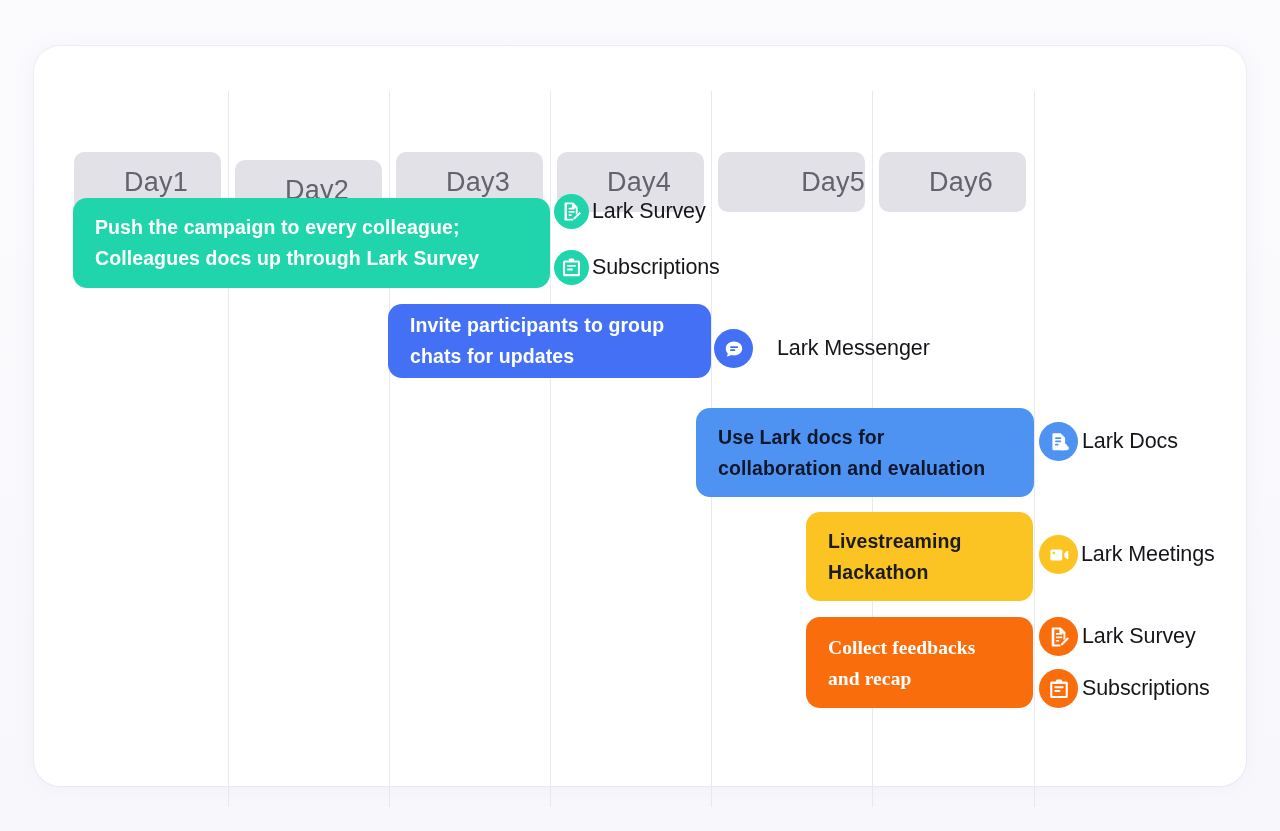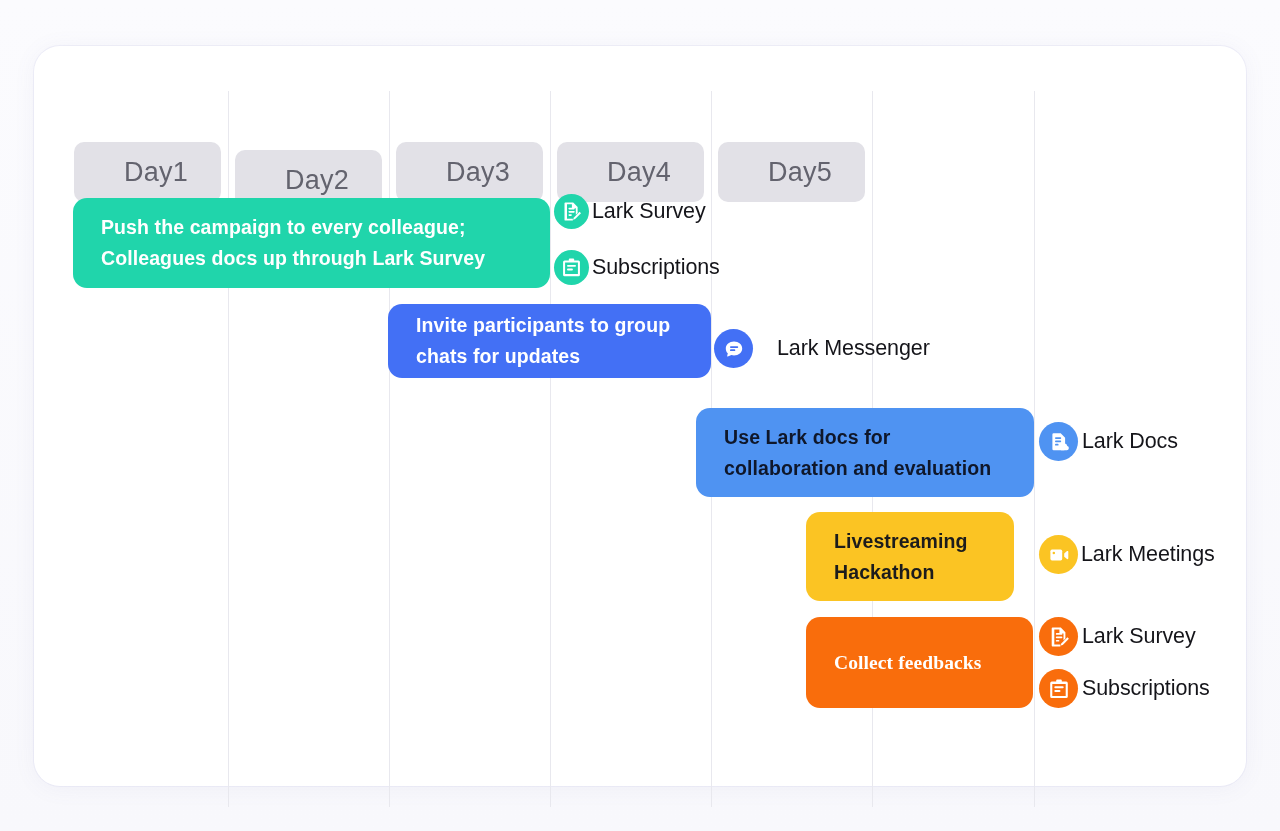--- a/index.html
+++ b/index.html
@@ -26,41 +26,41 @@
   }
   
   .divider {
     position: absolute;
     width: 1px;
     background: #e8e8ee;
   }
   
   .day-pill {
     position: absolute;
-    top: 96px;
+    top: 106px;
     height: 60px;
     background: #e2e1e7;
     border-radius: 10px;
     display: flex;
     align-items: center;
     justify-content: center;
     color: #63636e;
     font-size: 27px;
     font-weight: 400;
     letter-spacing: .2px;
     padding-left: 17px;
   }
   
   .bar {
     position: absolute;
     border-radius: 14px;
     display: flex;
     flex-direction: column;
     justify-content: center;
-    padding: 0 28px;
+    padding: 0 22px;
     font-weight: bold;
     font-size: 19.5px;
     line-height: 31px;
     letter-spacing: .1px;
   }
   .bar span { display: block; white-space: nowrap; }
   
   .app-label {
     position: absolute;
     display: flex;
@@ -101,22 +101,25 @@
     </div>
     <div class="day-pill" style="left:201px; width:147px;margin-top:8px;">
       <span>Day2</span>
     </div>
     <div class="day-pill" style="left:362px; width:147px;">
       <span>Day3</span>
     </div>
     <div class="day-pill" style="left:523px; width:147px;">
       <span>Day4</span>
     </div>
-    <div class="day-pill" style="left:684px; width:147px;">
+    <div class="day-pill" style="left:684px; width:147px;justify-content:flex-end;">
       <span>Day5</span>
+    </div>
+    <div class="day-pill" style="left:845px; width:147px;">
+      <span>Day6</span>
     </div>
 
     <div class="bar" style="left:39px; top:152px; width:477px; height:90px; background:#20d5ab; color:#ffffff;">
       <span>Push the campaign to every colleague;</span>
       <span>Colleagues docs up through Lark Survey</span>
     </div>
 
     <div class="app-label" style="left:520px; top:148px;">
       <span class="icon-wrap" style="background:#20d5ab;">
         <svg width="23" height="23" viewBox="0 0 24 24">
@@ -168,38 +171,39 @@
           <path fill="#ffffff" d="M6.6 3.3h7.1l4.4 4.4v11.3a1.2 1.2 0 0 1-1.2 1.2H6.6a1.2 1.2 0 0 1-1.2-1.2V4.5a1.2 1.2 0 0 1 1.2-1.2z"></path>
           <rect fill="#4f93f2" x="8" y="7.2" width="6.2" height="1.7" rx=".85"></rect>
           <rect fill="#4f93f2" x="8" y="10.5" width="6.2" height="1.7" rx=".85"></rect>
           <rect fill="#4f93f2" x="8" y="13.8" width="3.6" height="1.7" rx=".85"></rect>
           <path fill="#ffffff" d="M17.4 13.6a3 3 0 0 1 2.9 2.3 2.2 2.2 0 0 1-.5 4.3h-5.2a2.6 2.6 0 0 1-.4-5.2 3 3 0 0 1 3.2-1.4z"></path>
         </svg>
       </span>
       <span class="app-name">Lark Docs</span>
     </div>
 
-    <div class="bar" style="left:772px; top:466px; width:208px; height:89px; background:#fbc423; color:#1c1c1c;">
+    <div class="bar" style="left:772px; top:466px; width:227px; height:89px; background:#fbc423; color:#1c1c1c;">
       <span>Livestreaming</span>
       <span>Hackathon</span>
     </div>
 
     <div class="app-label" style="left:1005px; top:489px; ">
       <span class="icon-wrap lg" style="background:#fbc423;">
         <svg width="24" height="24" viewBox="0 0 24 24">
           <rect fill="#ffffff" x="3.4" y="6.6" width="11.8" height="10.8" rx="1.6"></rect>
           <path fill="#ffffff" d="M17.2 10.4l2.8-2.3a.8.8 0 0 1 1.3.62v6.6a.8.8 0 0 1-1.3.62l-2.8-2.3z"></path>
           <circle fill="#fbc423" cx="6.8" cy="10.1" r="1.25"></circle>
         </svg>
       </span>
       <span class="app-name">Lark Meetings</span>
     </div>
 
     <div class="bar" style="left:772px; top:571px; width:227px; height:91px; background:#f96d0c; color:#ffffff;font-family:Liberation Serif, serif;">
       <span>Collect feedbacks</span>
+      <span>and recap</span>
     </div>
 
     <div class="app-label" style="left:1005px; top:571px; gap:4px;">
       <span class="icon-wrap lg" style="background:#f96d0c;">
         <svg width="24" height="24" viewBox="0 0 24 24">
           <path fill="#ffffff" d="M5.6 2.6h8.2l4.6 4.6v6.4l-1.9 1.9V8.6h-4.1V4.5H7.3v15h6.1v1.9H5.6a.9.9 0 0 1-.9-.9V3.5a.9.9 0 0 1 .9-.9z"></path>
           <rect fill="#ffffff" x="8.8" y="8.1" width="6.6" height="1.7" rx=".85"></rect>
           <rect fill="#ffffff" x="8.8" y="11.5" width="6.6" height="1.7" rx=".85"></rect>
           <rect fill="#ffffff" x="8.8" y="14.9" width="3.6" height="1.7" rx=".85"></rect>
           <path fill="#ffffff" d="M20.4 12.3l1.5 1.5-6.1 6.1-2.2.7.7-2.2z"></path>

